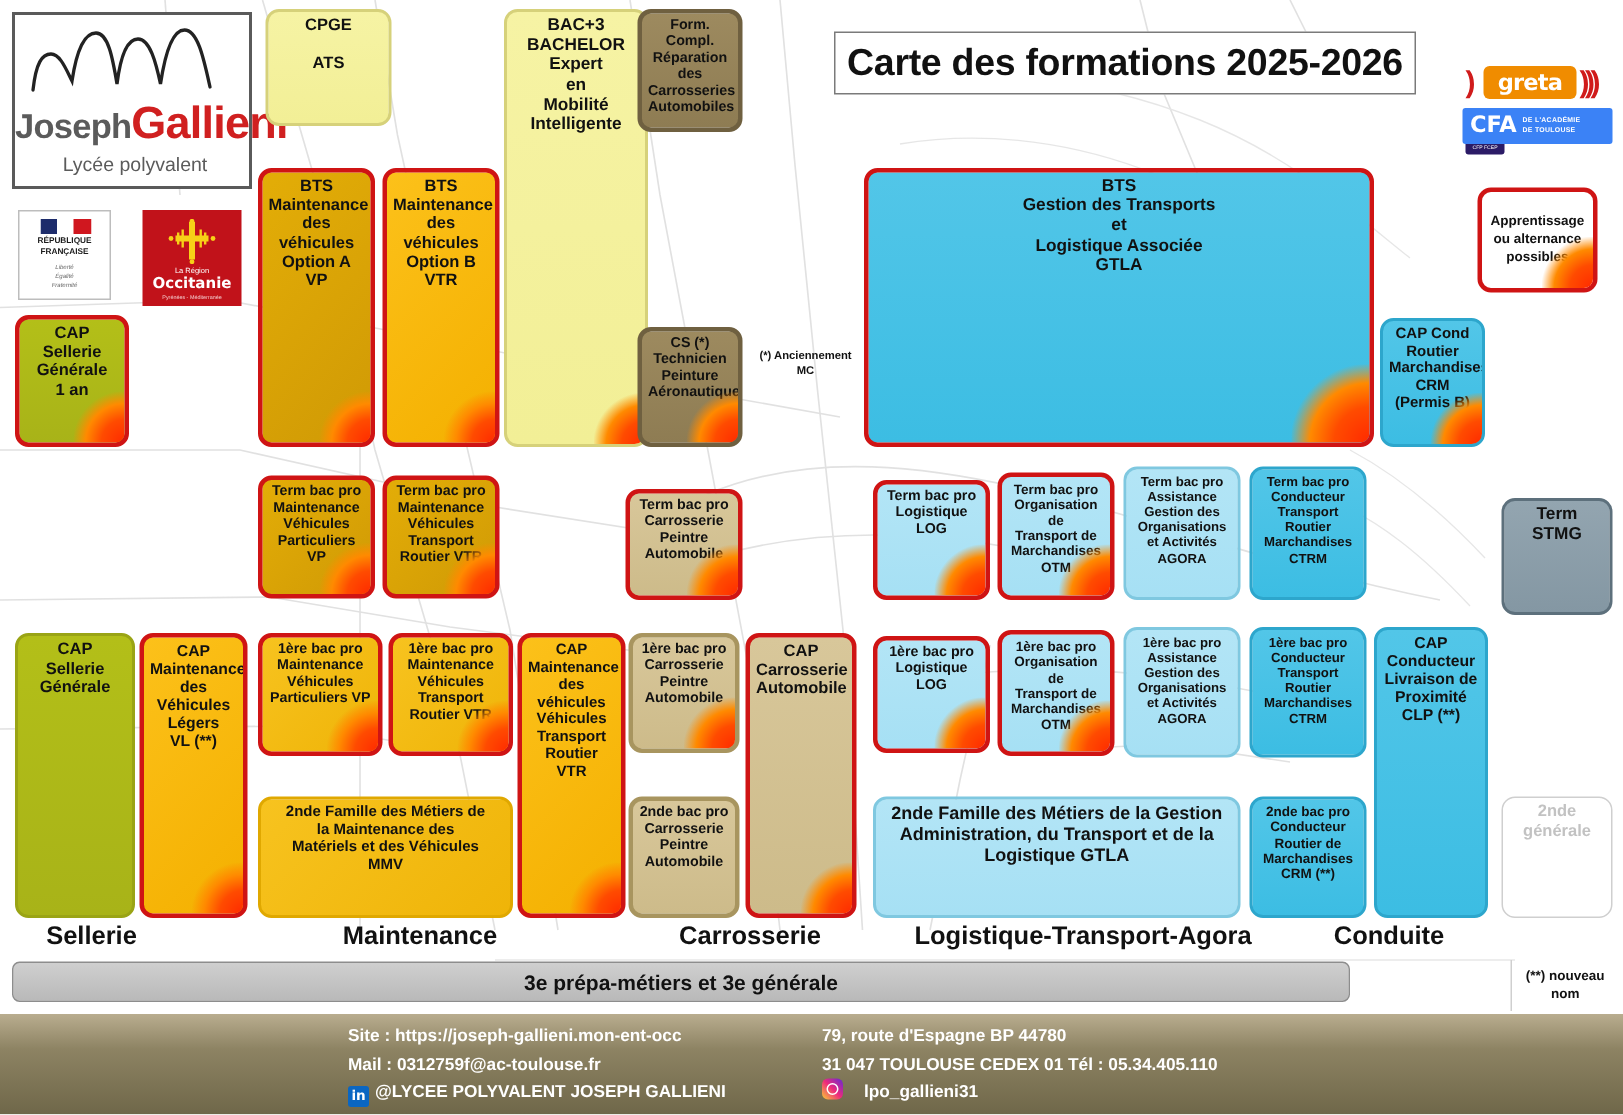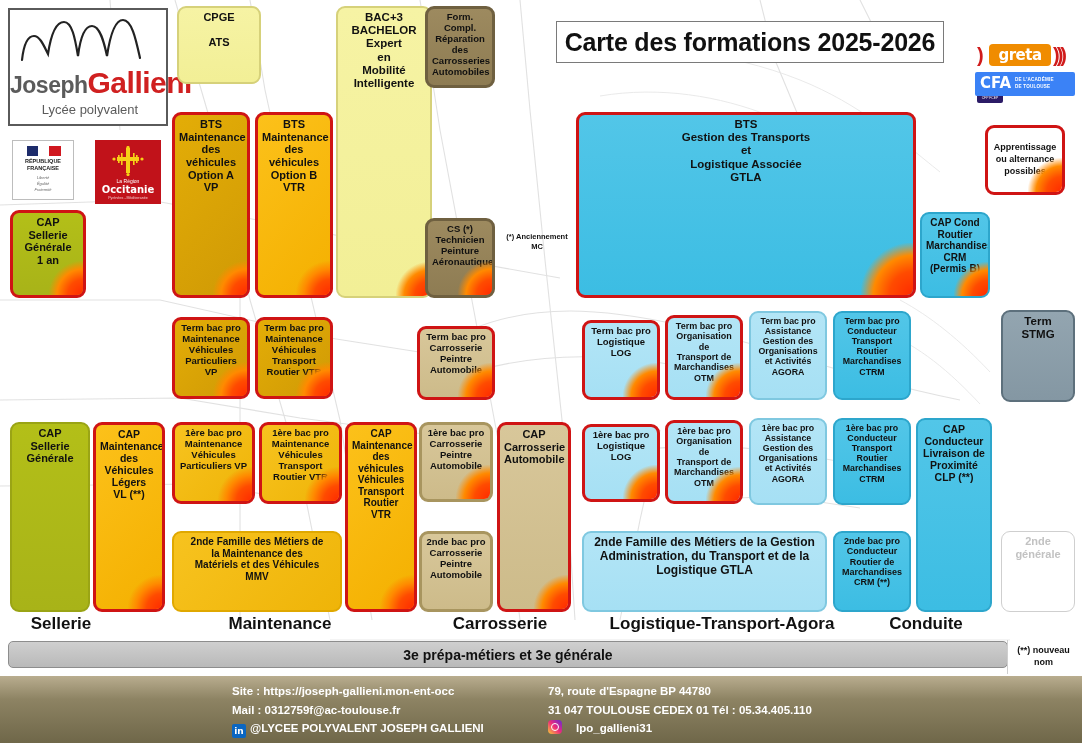--- a/index.html
+++ b/index.html
@@ -143,21 +143,21 @@
     position:absolute;font-size:7.5px;color:#111;text-align:center;font-weight:600;line-height:1.3;
   }
 
   
   .seclabel{
     position:absolute;top:614px;font-size:17px;font-weight:bold;color:#111;
     text-align:center;
   }
 
   #prepa-bar{
-    position:absolute;left:8px;top:641px;width:1000px;height:27px;
+    position:absolute;left:8px;top:641px;width:892px;height:27px;
     background:linear-gradient(180deg,#cfcfcf,#b9b9b9);
     border:1px solid #8d8d8d;border-radius:5px;box-sizing:border-box;
     display:flex;align-items:center;justify-content:center;
     font-size:14px;font-weight:bold;color:#111;
   }
   #note-nouveau{
     position:absolute;left:1007px;top:640px;width:72px;height:34px;
     font-size:9px;font-weight:bold;color:#111;text-align:center;line-height:1.3;
     display:flex;align-items:center;justify-content:center;
     border-left:1px solid #cfcfcf;box-sizing:border-box;
@@ -398,21 +398,21 @@
 
   <div class="box t-cyan b-cyan" style="left:833px;top:311px;width:78px;height:89px;font-size:8.8px;">
     <span class="lbl">Term bac pro
 Conducteur
 Transport
 Routier
 Marchandises
 CTRM</span>
     </div>
 
-  <div class="box t-gray b-gray" style="left:1001px;top:310px;width:74px;height:92px;font-size:11.5px;">
+  <div class="box t-gray b-gray" style="left:1001px;top:332px;width:74px;height:78px;font-size:11.5px;">
     <span class="lbl">Term
 STMG</span>
     </div>
 
   <div class="box t-olive b-olive" style="left:10px;top:422px;width:80px;height:190px;font-size:11px;">
     <span class="lbl">CAP
 Sellerie
 Générale</span>
     </div>
 

